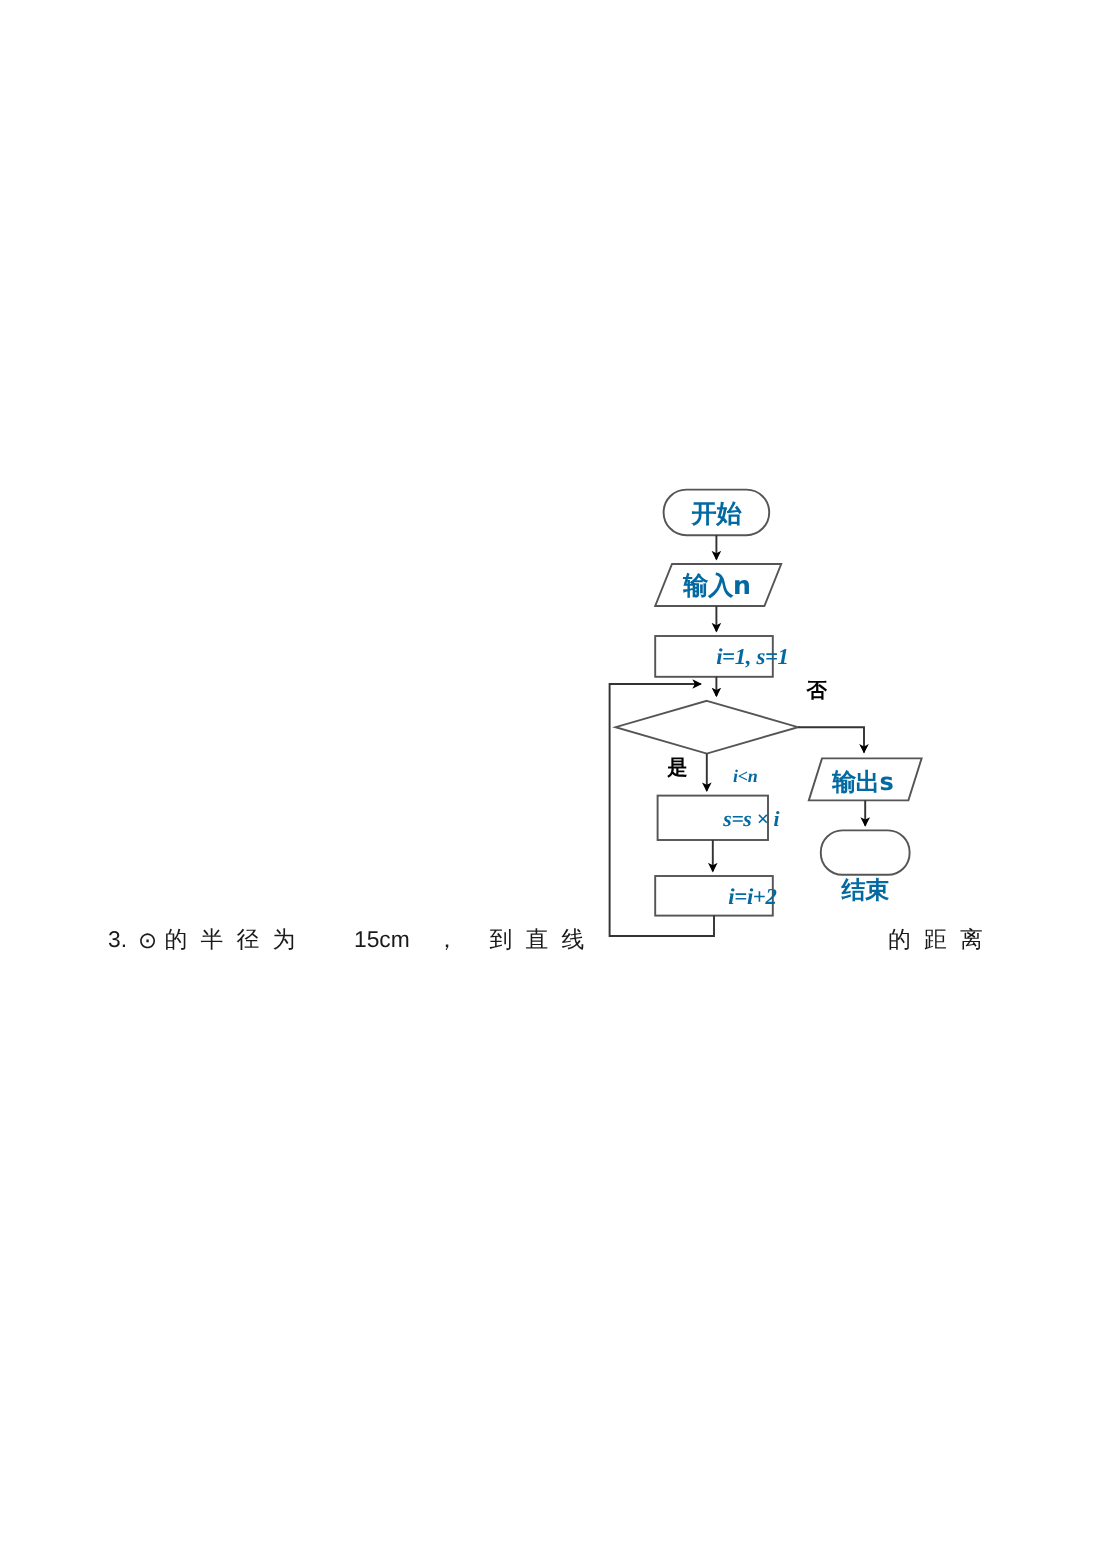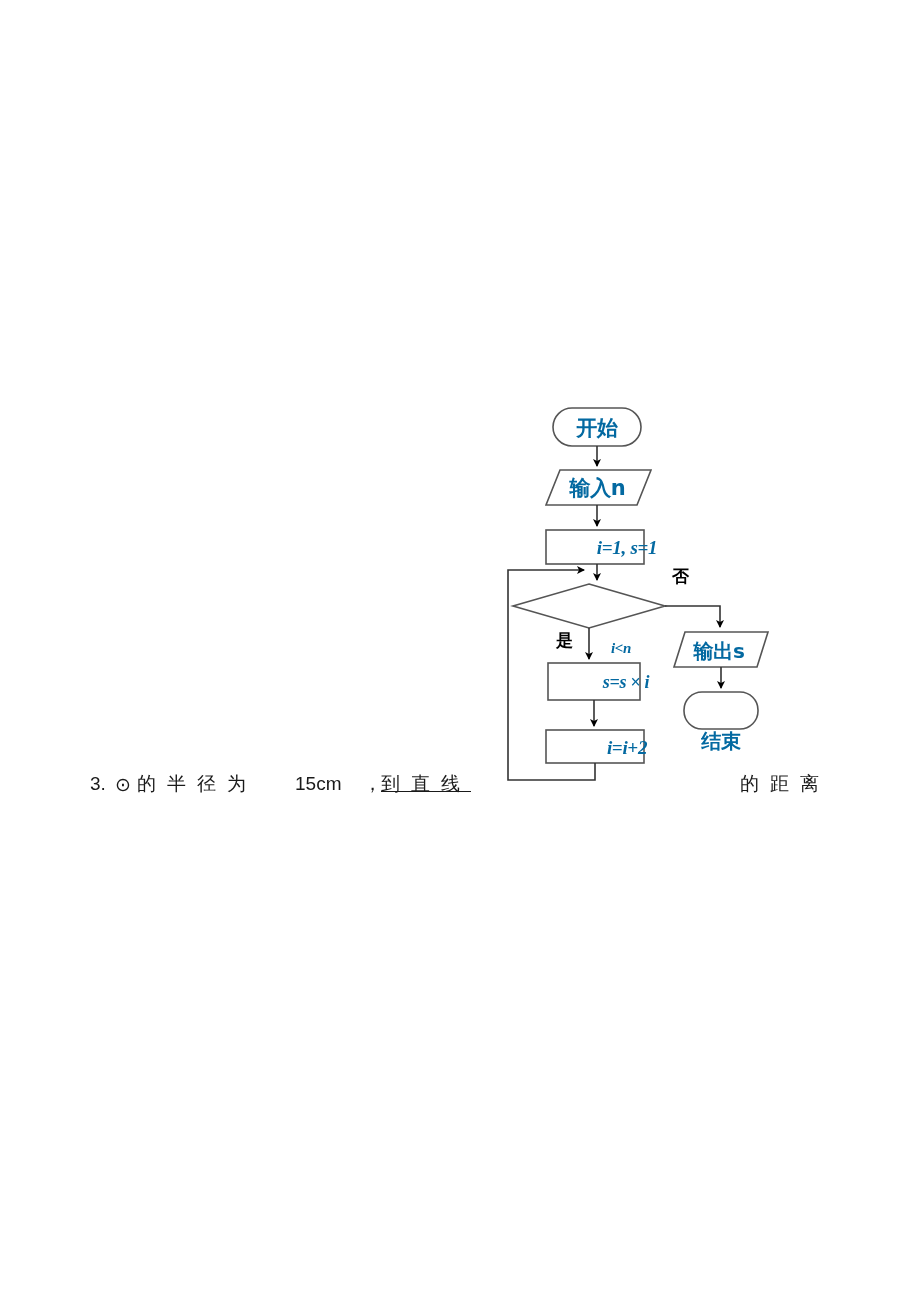--- a/index.html
+++ b/index.html
@@ -87,21 +87,21 @@
     color: #1a1a1a;
     line-height: 34px;
     white-space: nowrap;
   }
   .text-line .seg { position: absolute; top: 0; }
   .q-num     { left: 90px; }
   .q-circle  { left: 115px; font-family: "DejaVu Sans", sans-serif; }
   .q-a       { left: 137px; letter-spacing: 11px; }
   .q-val     { left: 295px; letter-spacing: 0px; }
   .q-comma   { left: 363px; }
-  .q-b       { left: 381px; letter-spacing: 11px; text-decoration: underline; }
+  .q-b       { left: 408px; letter-spacing: 11px; }
   .q-c       { left: 740px; letter-spacing: 11px; }
 </style>
 </head>
 <body>
 
 <div id="page">
 
   <div id="flowchart">
     <svg viewBox="0 0 920 1303" xmlns="http://www.w3.org/2000/svg">
       <defs>

